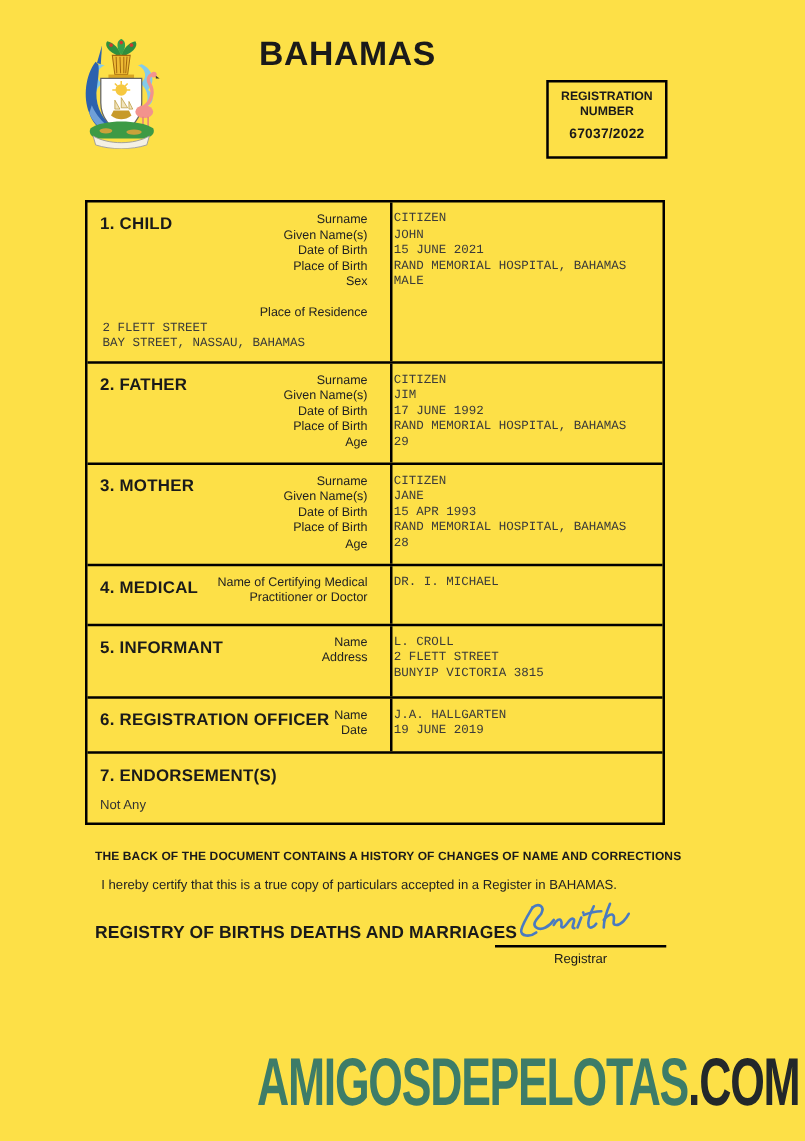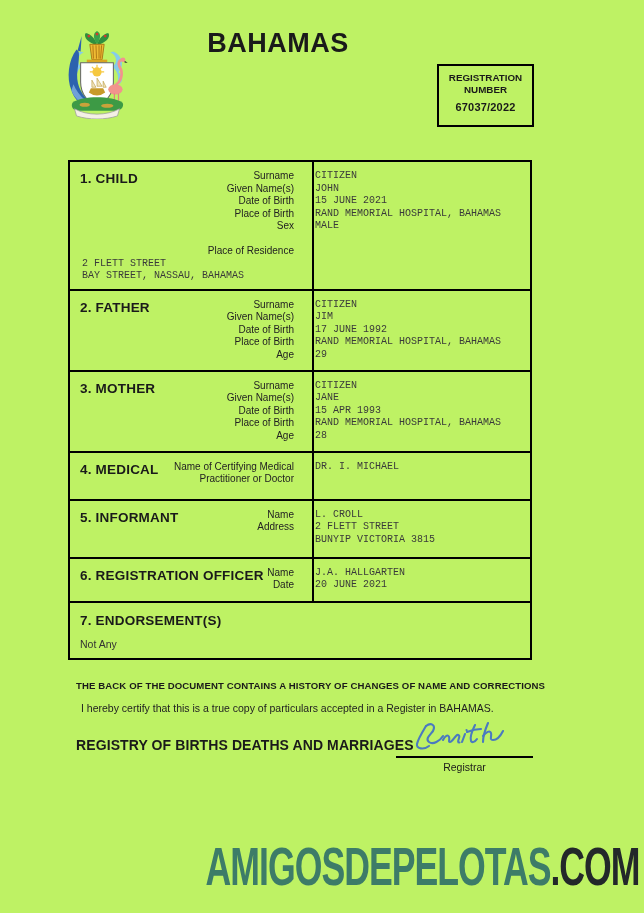--- a/index.html
+++ b/index.html
@@ -1,18 +1,18 @@
 <!DOCTYPE html>
 <html><head>
 <meta charset="utf-8">
 <style>
   * { margin:0; padding:0; box-sizing:border-box; }
   html,body { background:#ffffff; }
   body { font-family:"Liberation Sans", sans-serif; color:#1a1a1a; }
-  .page { position:relative; width:644px; height:913px; background:#bef264; overflow:hidden; margin:0 auto; }
+  .page { position:relative; width:644px; height:913px; background:#fde047; overflow:hidden; margin:0 auto; }
 
   
   .coat { position:absolute; left:64px; top:31px; width:66px; height:88px; }
   .title-country { position:absolute; left:118px; top:28px; width:320px; text-align:center;
                    font-size:27px; font-weight:bold; letter-spacing:.5px; }
   .act-line { position:absolute; left:100px; top:83px; width:360px; text-align:center;
               font-size:10.5px; font-weight:bold; letter-spacing:.1px; }
   .doc-title { position:absolute; left:130px; top:116px; width:320px; text-align:center;
                font-size:21px; font-weight:bold; letter-spacing:.6px; }
   .reg-box { position:absolute; left:437px; top:64px; width:97px; height:63px;
@@ -246,21 +246,21 @@
     <div class="divider"></div>
     <div class="section-title">6. REGISTRATION OFFICER</div>
     <div class="field-list">
   <div class="field">
     <div class="label">Name</div>
     <div class="value">J.A. HALLGARTEN</div>
   </div>
 
   <div class="field">
     <div class="label">Date</div>
-    <div class="value">20 JUNE 2021</div>
+    <div class="value">19 JUNE 2019</div>
   </div>
 </div>
   </div>
 <div class="trow endorse-row" id="endorse-row">
       <div class="endorse-title">7. ENDORSEMENT(S)</div>
       <div class="endorse-value">Not Any</div>
     </div>
   </div>
 
   <div class="back-note">THE BACK OF THE DOCUMENT CONTAINS A HISTORY OF CHANGES OF NAME AND CORRECTIONS</div>

